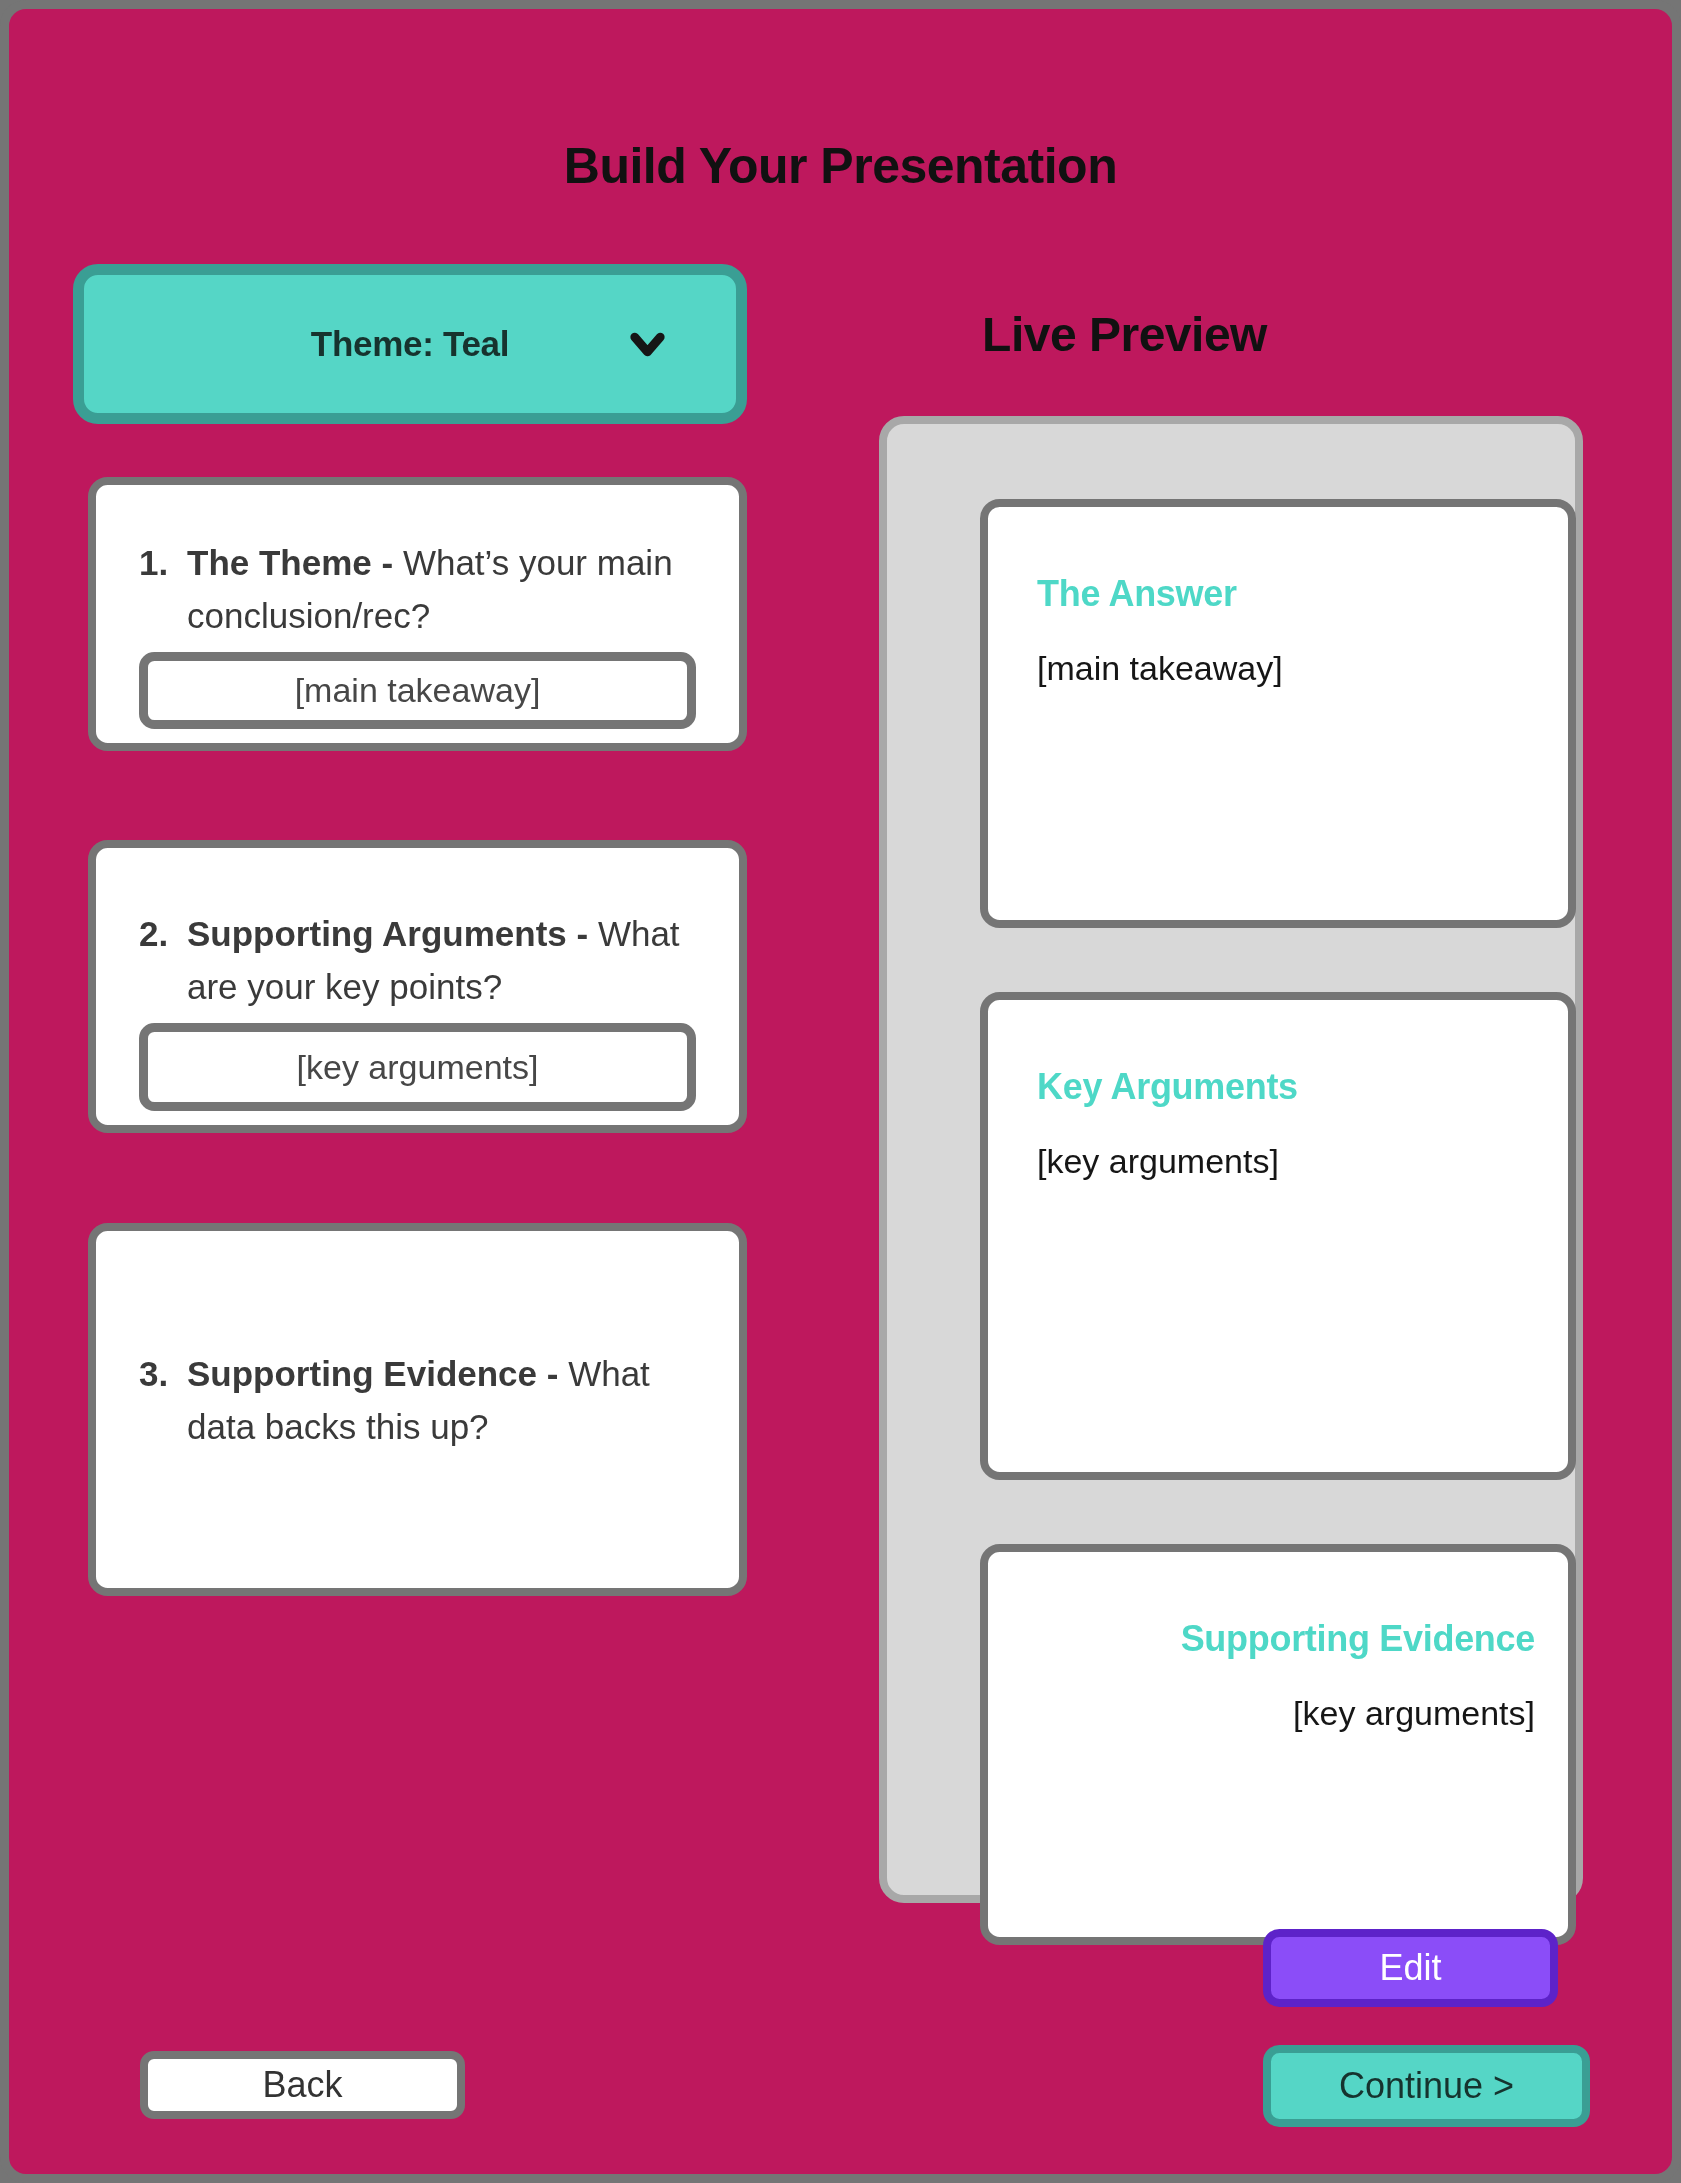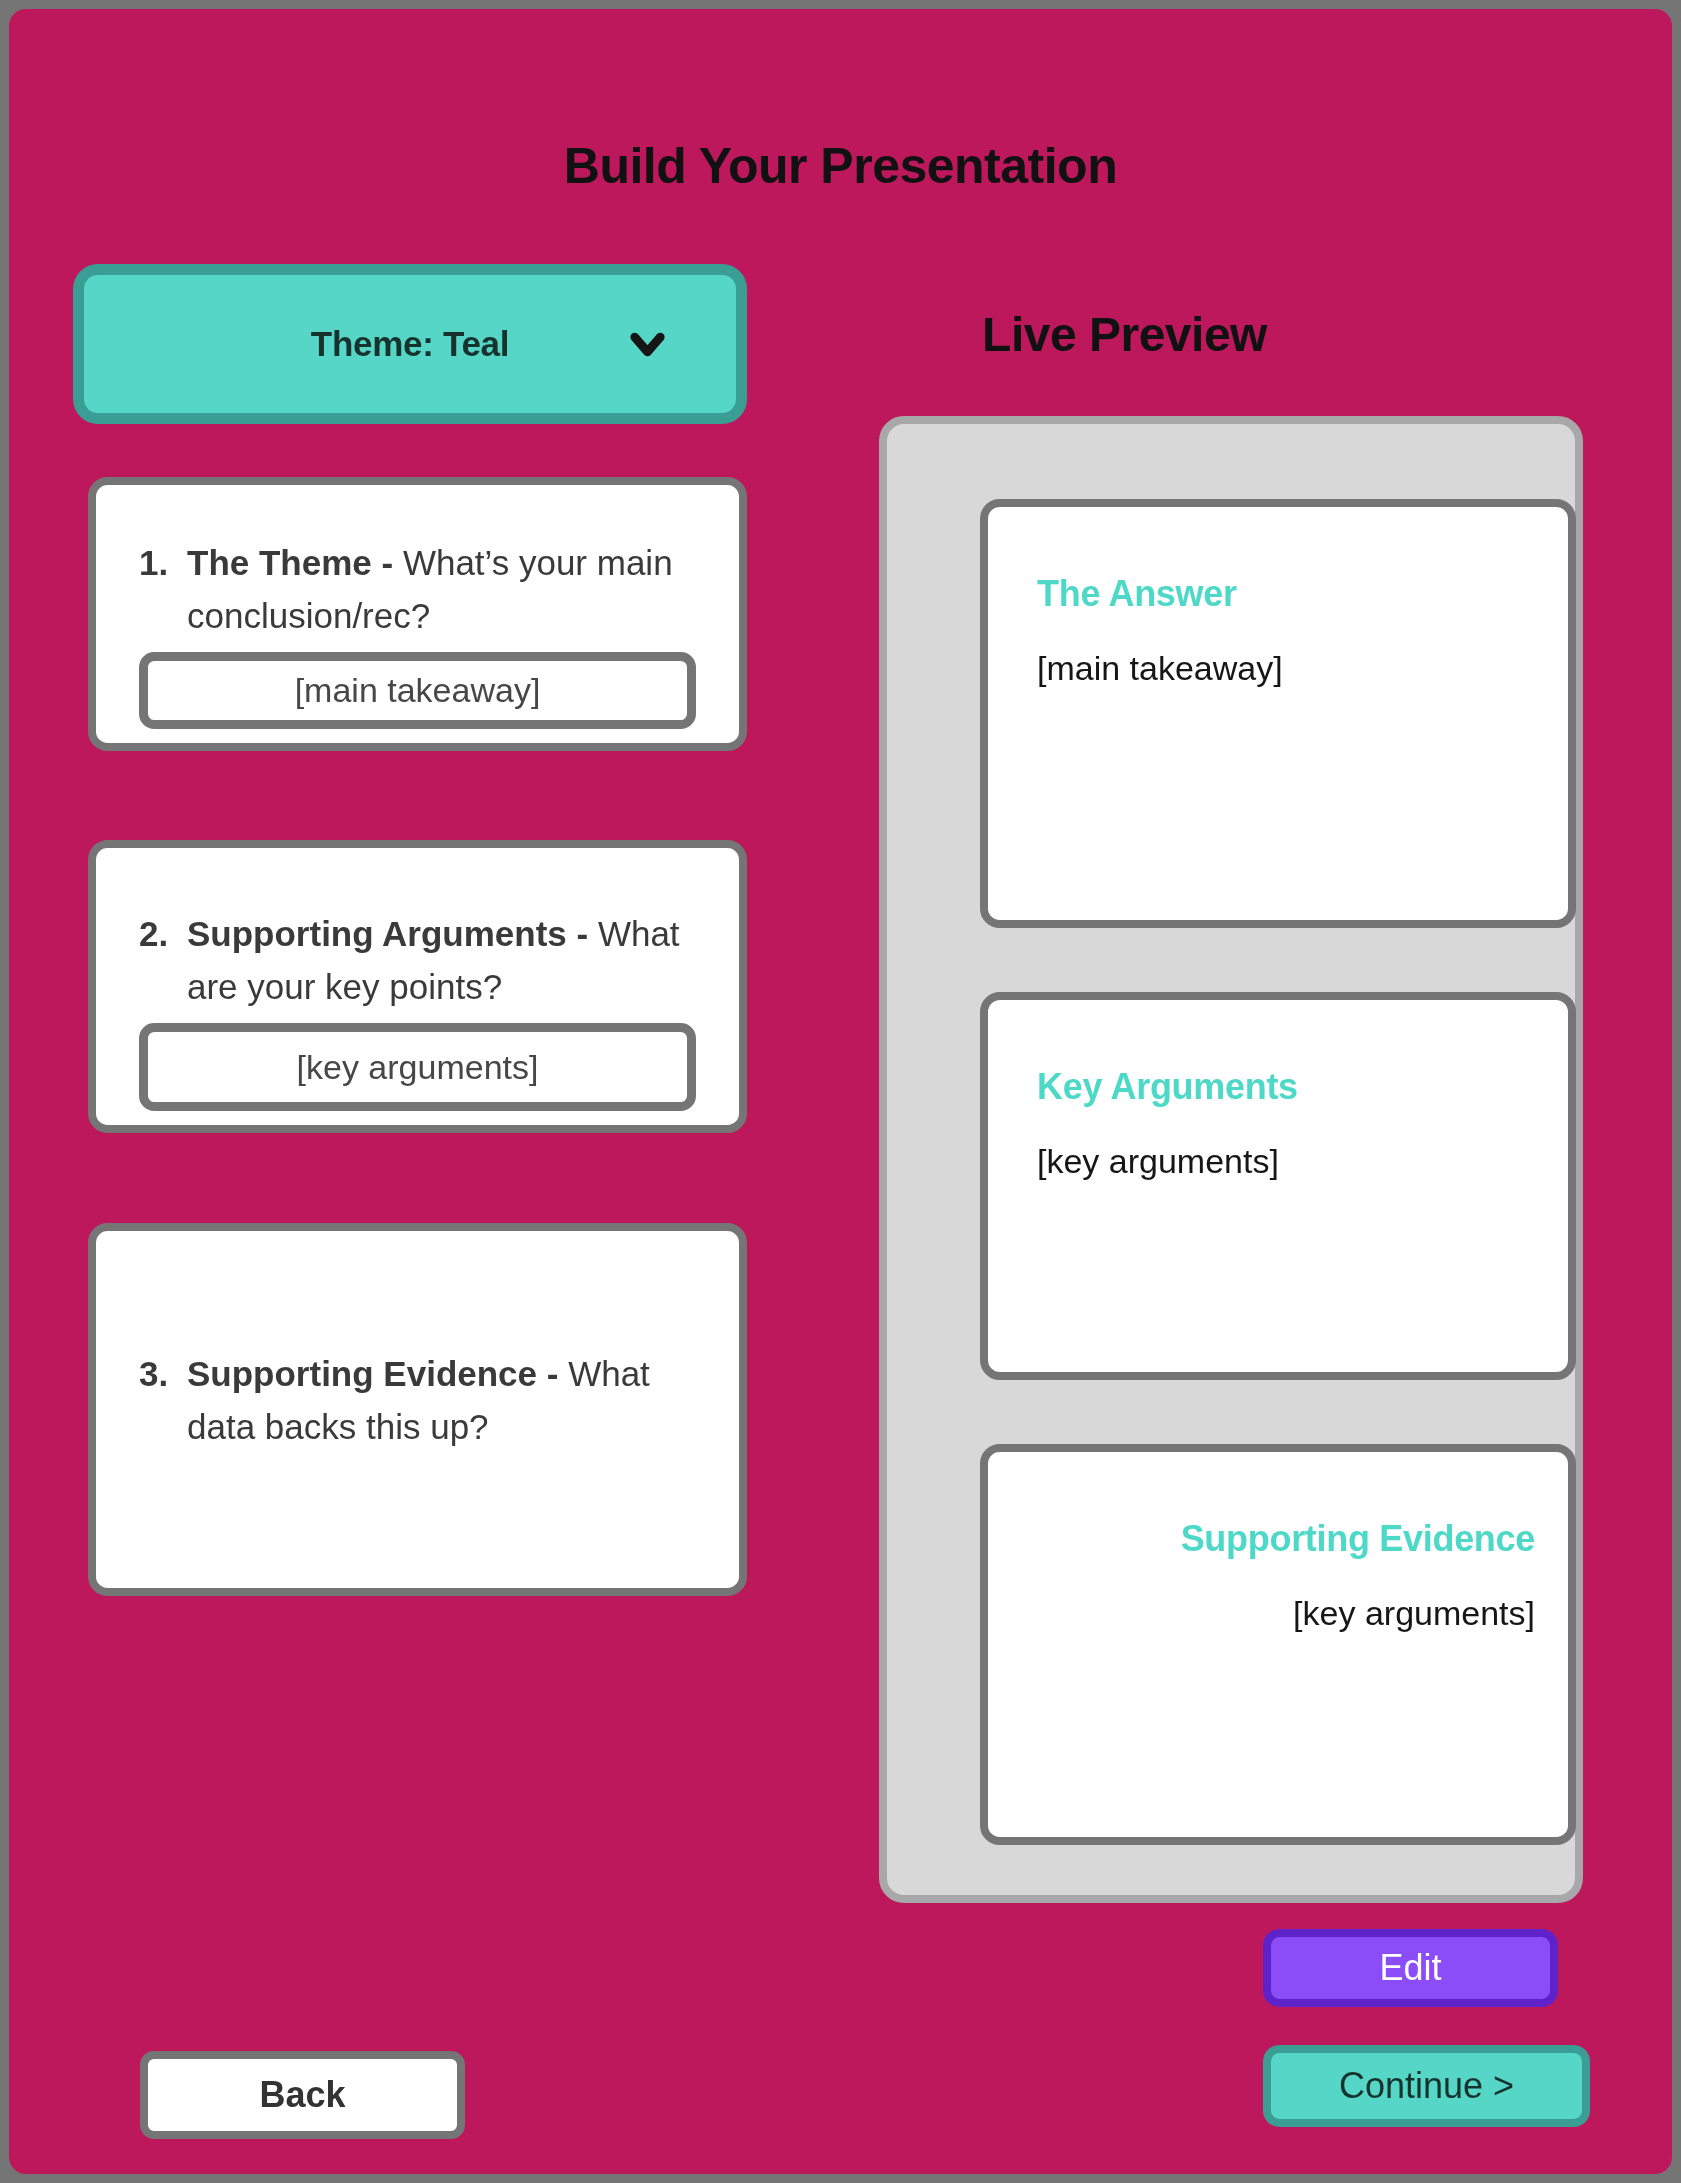--- a/index.html
+++ b/index.html
@@ -94,21 +94,21 @@
   .slide{
     width:100%;
     background:#fff;
     border:8.2px solid var(--gray-border);
     border-radius:19.6px;
     padding:66px 33px 0 49px;
     flex:0 0 auto;
     margin-left:48px;
   }
   .slide-1{height:429px;}
-  .slide-2{height:388px;border-radius:20px;}
+  .slide-2{height:488px;}
   .slide-3{height:401px;text-align:right;}
   .slide-title{
     font-size:36px; font-weight:700; color:var(--teal-accent);
     letter-spacing:-0.3px;
   }
   .slide-body{
     margin-top:34px;
     font-size:34px; color:var(--slide-ink);
   }
   
@@ -119,26 +119,25 @@
     font-family:"Liberation Sans", sans-serif;
   }
   .edit-btn{
     left:1254px; top:1920px; width:295px; height:78px;
     background:var(--purple);
     border:8.7px solid var(--purple-border);
     border-radius:16.4px;
     color:var(--edit-ink);
   }
   .back-btn{
-    left:131px; top:2042px; width:325px; height:88px;
+    left:131px; top:2042px; width:325px; height:68px;
     background:#ffffff;
     border:8.2px solid var(--gray-border);
     border-radius:14px;
     color:#333333;
-    font-weight:bold;
   }
   .continue-btn{
     left:1254px; top:2036px; width:327px; height:82px;
     background:var(--teal);
     border:8.7px solid var(--teal-border);
     border-radius:16.4px;
     color:var(--continue-ink);
   }
 </style>
 </head>

